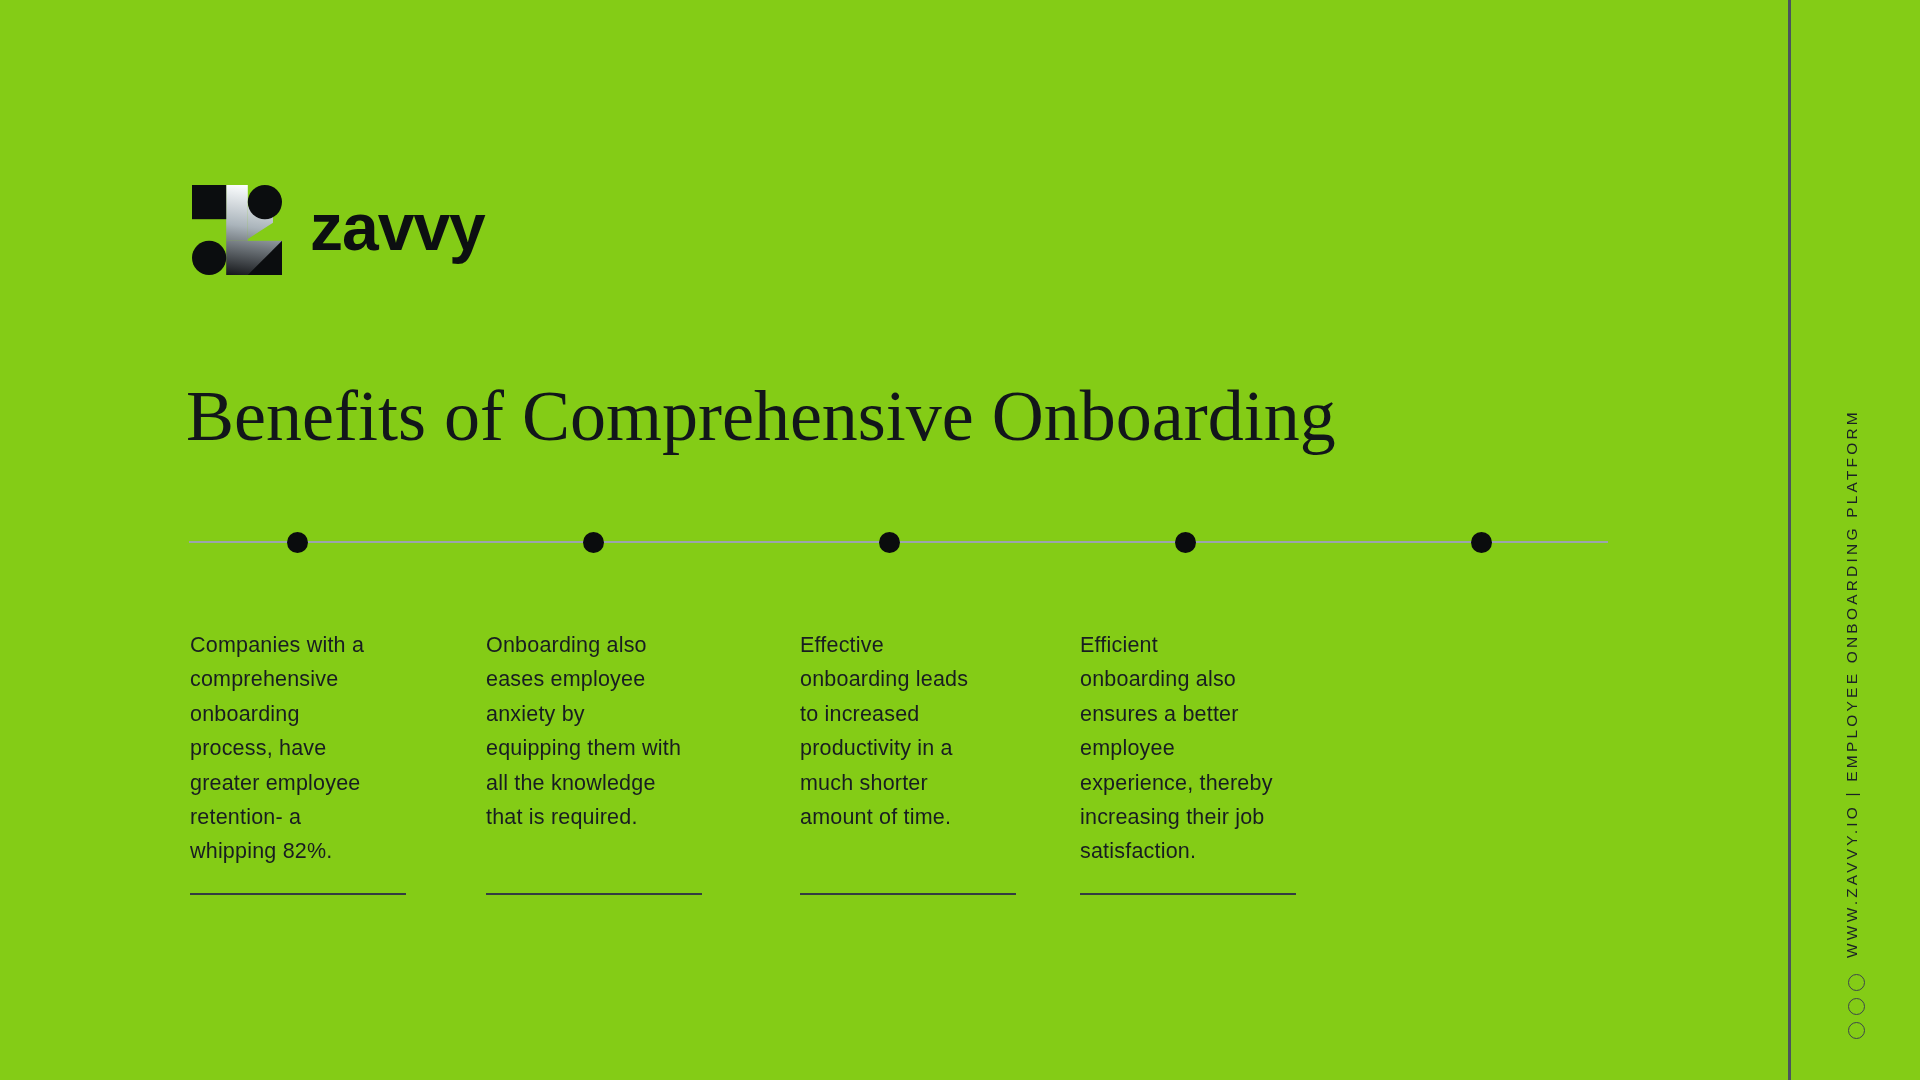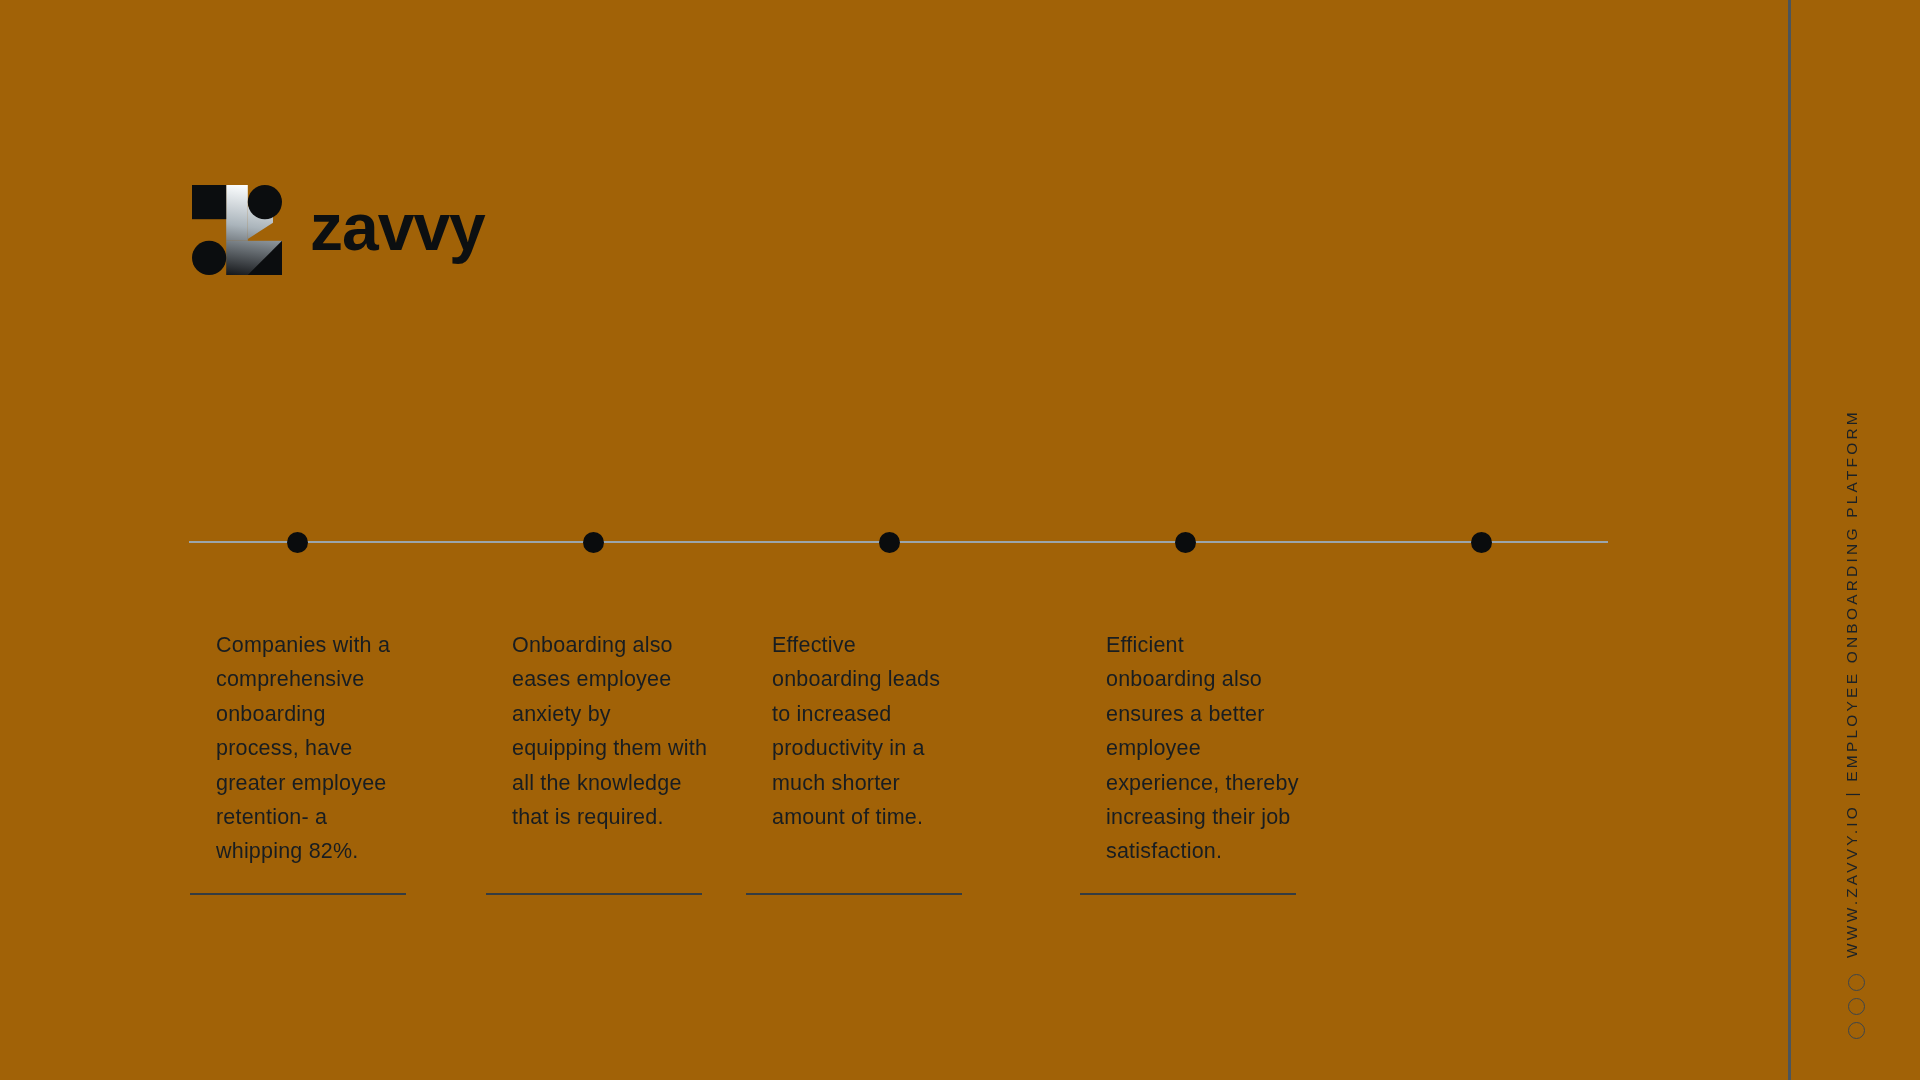--- a/index.html
+++ b/index.html
@@ -1,20 +1,20 @@
 <!DOCTYPE html>
 <html><head>
 <meta charset="utf-8">
 <style>
   html, body { margin: 0; padding: 0; background: #c7d6dd; }
   .canvas {
     position: relative;
     width: 1920px;
     height: 1080px;
-    background: #a16207;
+    background: #84cc16;
     overflow: hidden;
     font-family: "Liberation Sans", sans-serif;
     color: #181d21;
   }
 
   
   .logo-mark { position: absolute; left: 190px; top: 185px; }
   .wordmark {
     position: absolute; left: 310px; top: 190px;
     font-size: 66px; font-weight: bold; letter-spacing: -1px;
@@ -41,21 +41,20 @@
   }
 
   
   .benefit {
     position: absolute; top: 628px; width: 250px; height: 280px;
   }
   .benefit .benefit-text {
     white-space: pre-line;
     font-size: 21.5px; line-height: 34.4px; letter-spacing: 0.2px;
     color: #181d21;
-    margin-left: 26px;
   }
   .benefit .underline {
     position: absolute; left: 0; top: 265px; width: 216px; height: 2px;
     background: #343c42;
   }
 
   
   .divider {
     position: absolute; left: 1788px; top: 0; width: 2.5px; height: 1080px;
     background: #4b555d;
@@ -97,20 +96,21 @@
       <g fill="#0b0d0f">
         <rect x="0" y="0" width="38" height="38"></rect>
         <circle cx="81" cy="19" r="19"></circle>
         <circle cx="19" cy="81" r="19"></circle>
         <polygon points="100,62 100,100 62,100"></polygon>
       </g>
     </svg>
   </div>
   <div class="wordmark">zavvy</div>
 
+  <h1 class="title">Benefits of Comprehensive Onboarding</h1>
 
   <div class="timeline">
     <div class="rail"></div>
 
   <span class="dot" style="left: 97.5px;"></span>
       <span class="dot" style="left: 393.5px;"></span>
       <span class="dot" style="left: 689.5px;"></span>
       <span class="dot" style="left: 985.5px;"></span>
       <span class="dot" style="left: 1281.5px;"></span>
     </div>
@@ -127,21 +127,21 @@
   </div>
   <div class="benefit" style="left:486px">
     <div class="benefit-text">Onboarding also
 eases employee
 anxiety by
 equipping them with
 all the knowledge
 that is required.</div>
     <div class="underline"></div>
   </div>
-  <div class="benefit" style="left:746px">
+  <div class="benefit" style="left:800px">
     <div class="benefit-text">Effective
 onboarding leads
 to increased
 productivity in a
 much shorter
 amount of time.</div>
     <div class="underline"></div>
   </div>
   <div class="benefit" style="left:1080px">
     <div class="benefit-text">Efficient

